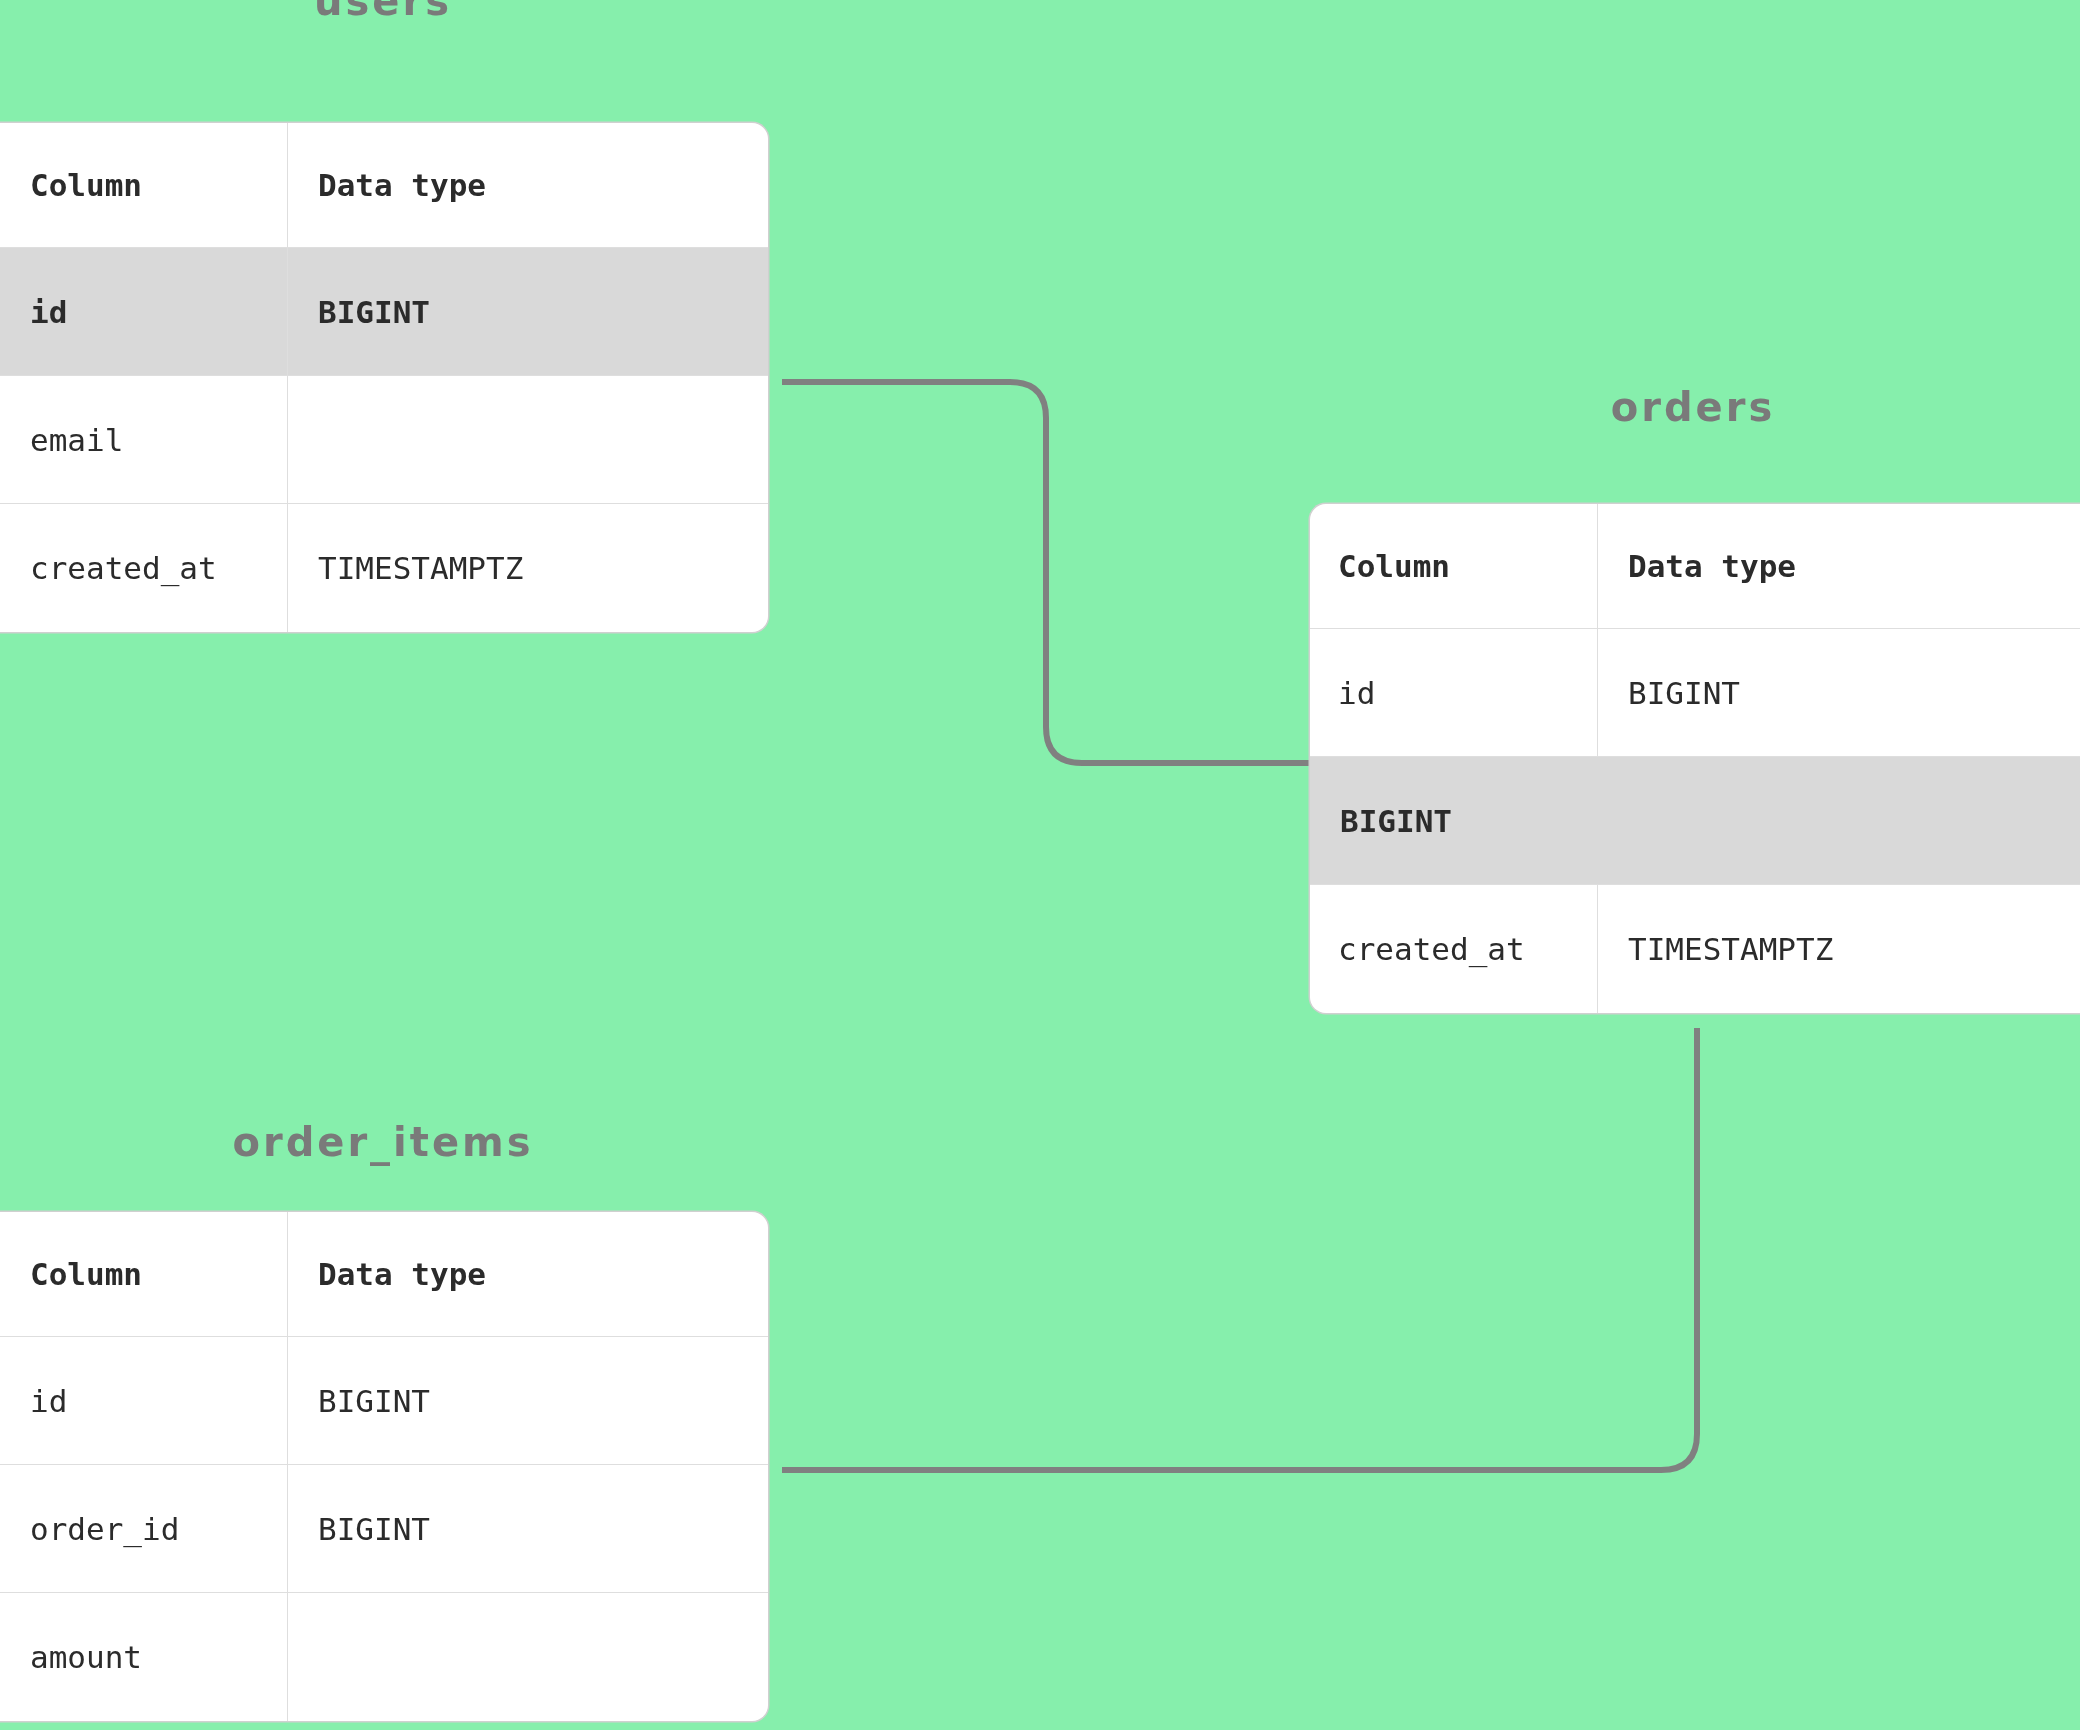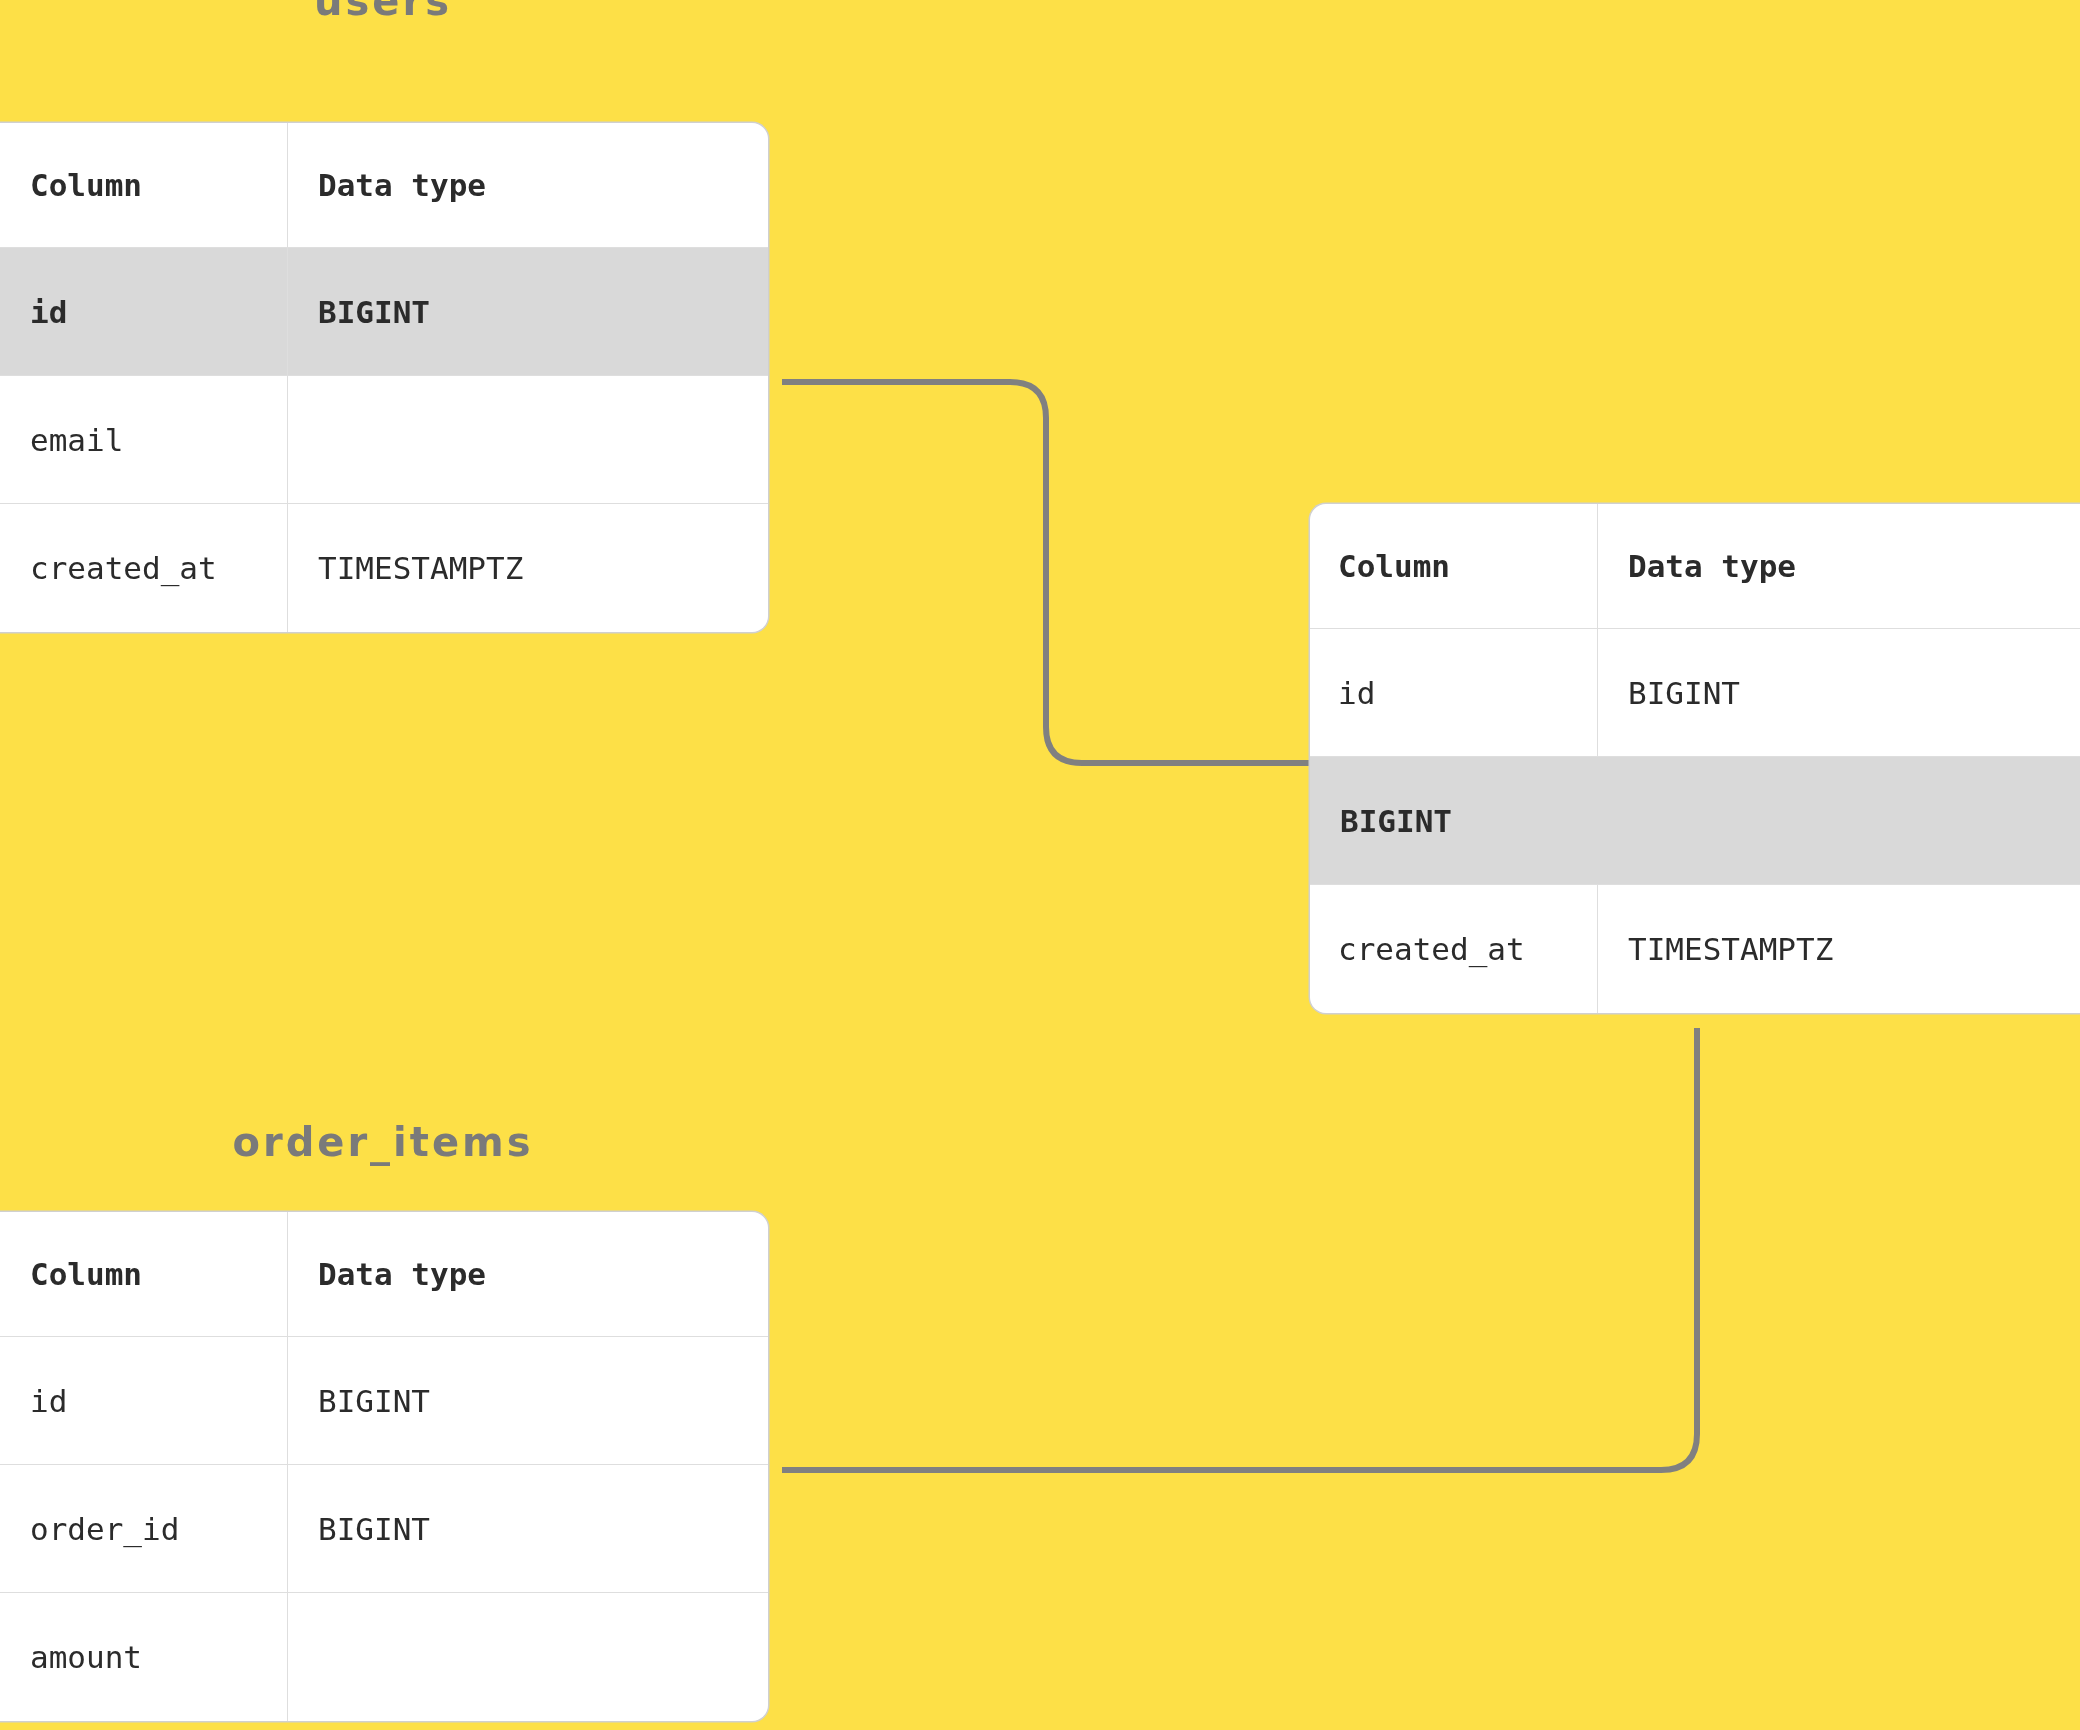--- a/index.html
+++ b/index.html
@@ -5,21 +5,21 @@
 <style>
   html, body {
     margin: 0;
     padding: 0;
     background: #000000;
   }
   #canvas {
     position: relative;
     width: 2080px;
     height: 1730px;
-    background: #fde047;
+    background: #86efac;
     overflow: hidden;
     font-family: "DejaVu Sans Mono", monospace;
     text-decoration: underline;
   }
 
   
   #edges {
     position: absolute;
     left: 0;
     top: 0;
@@ -123,20 +123,21 @@
     </div>
     <div class="erow body">
       <div class="cell c-name">email</div>
     </div>
     <div class="erow body">
       <div class="cell c-name">created_at</div>
       <div class="cell c-type">TIMESTAMPTZ</div>
     </div>
   </div>
 
+  <div class="tbl-title" id="title-orders">orders</div>
 
   <div class="entity" id="tbl-orders">
     <div class="erow hdr">
       <div class="cell c-name">Column</div>
       <div class="cell c-type">Data type</div>
     </div>
     <div class="erow body">
       <div class="cell c-name">id</div>
       <div class="cell c-type">BIGINT</div>
     </div>

